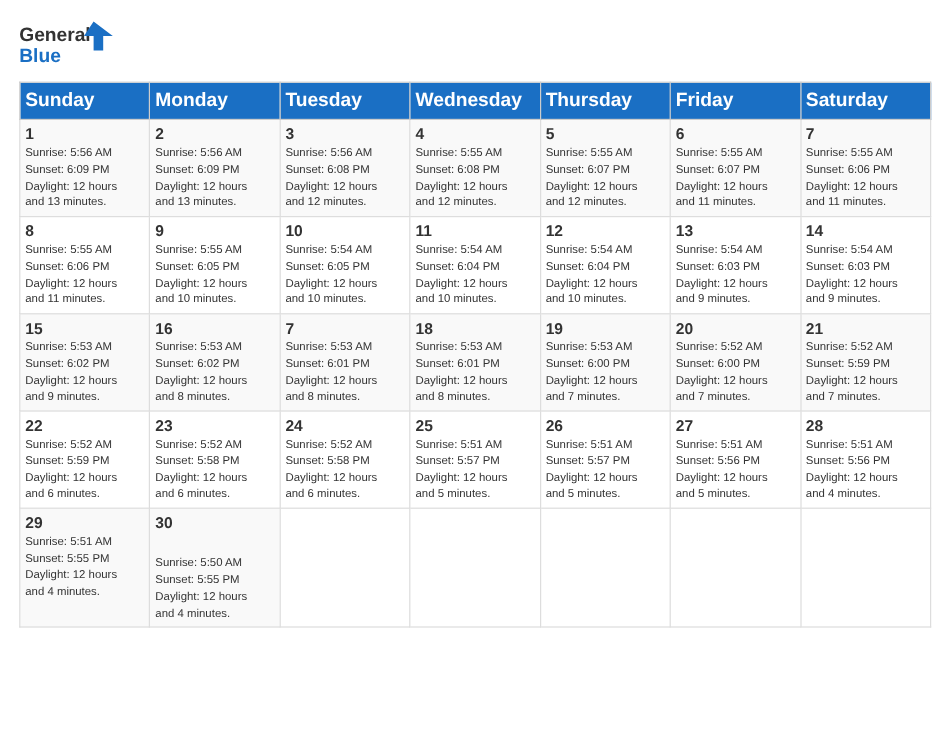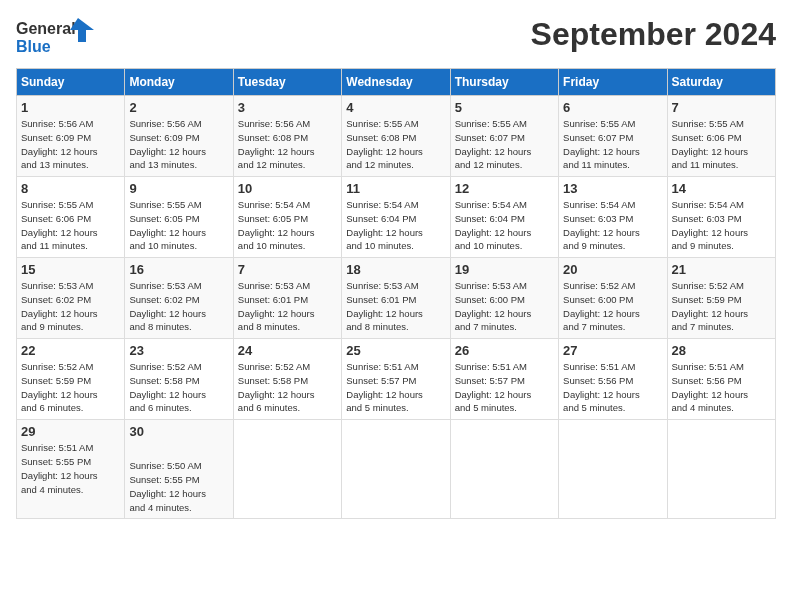--- a/index.html
+++ b/index.html
@@ -38,21 +38,21 @@
       color: #555;
     }
     table {
       width: 100%;
       border-collapse: collapse;
       table-layout: fixed;
     }
     thead tr th {
       background-color: #1a6fc4;
       color: #fff;
-      font-size: 12px;
+      font-size: 16px;
       padding: 6px 4px;
       text-align: left;
       border: 1px solid #ccc;
     }
     tbody tr td {
       vertical-align: top;
       font-size: 9.5px;
       color: #333;
       padding: 4px 4px;
       border: 1px solid #ddd;
@@ -82,21 +82,20 @@
 
 <div class="header-area">
   <div class="logo">
     <svg class="logo-icon" viewBox="0 0 80 40" xmlns="http://www.w3.org/2000/svg" style="width: 80px; height: 40px;">
         <text x="0" y="18" font-size="16" font-weight="bold" fill="#333">General</text>
         <text x="0" y="36" font-size="16" font-weight="bold" fill="#1a6fc4">Blue</text>
         <polygon points="62,2 78,14 70,14 70,26 62,26 62,14 54,14" fill="#1a6fc4"></polygon>
       </svg>
   </div>
   <div class="title-area">
-    <div class="month-title">September 2024</div>
   </div>
 </div>
 
 <table>
   <thead>
     <tr id="weekday-header">
         <th>Sunday</th>
         <th>Monday</th>
         <th>Tuesday</th>
         <th>Wednesday</th>

